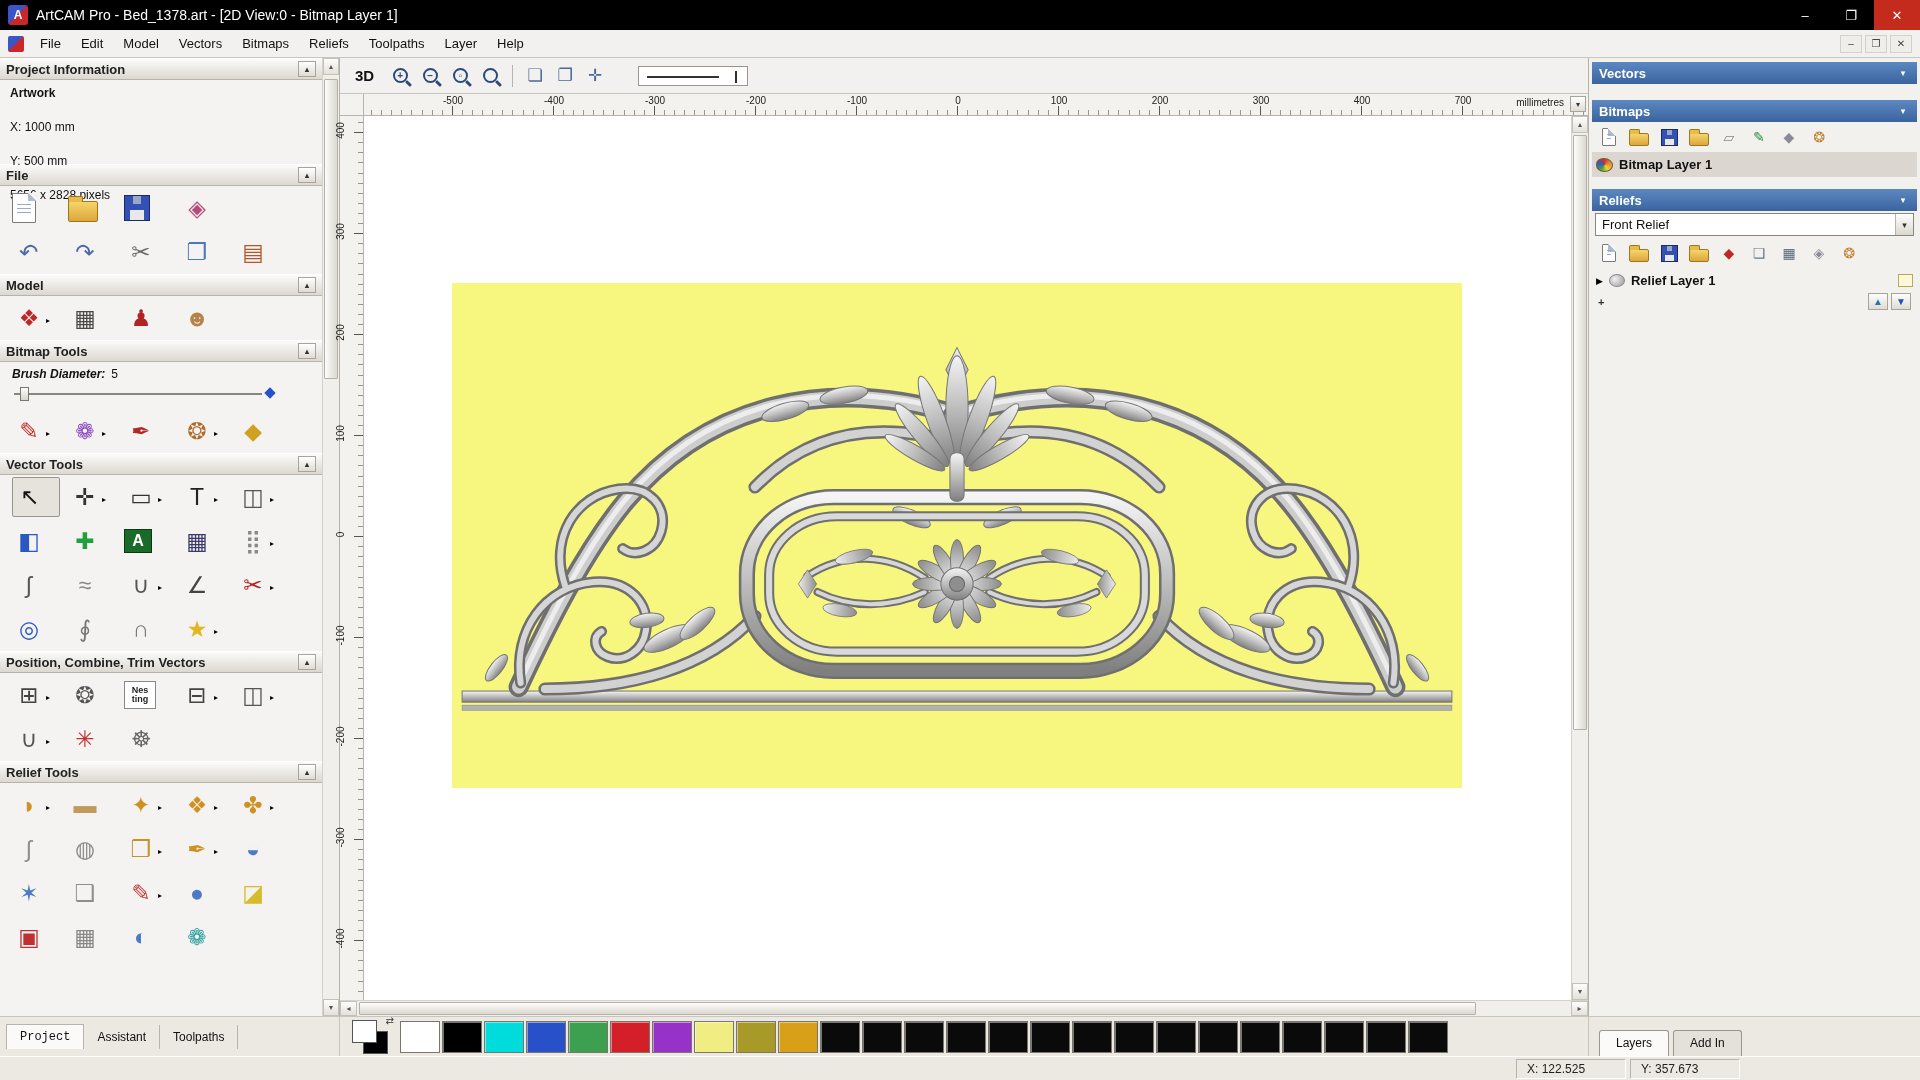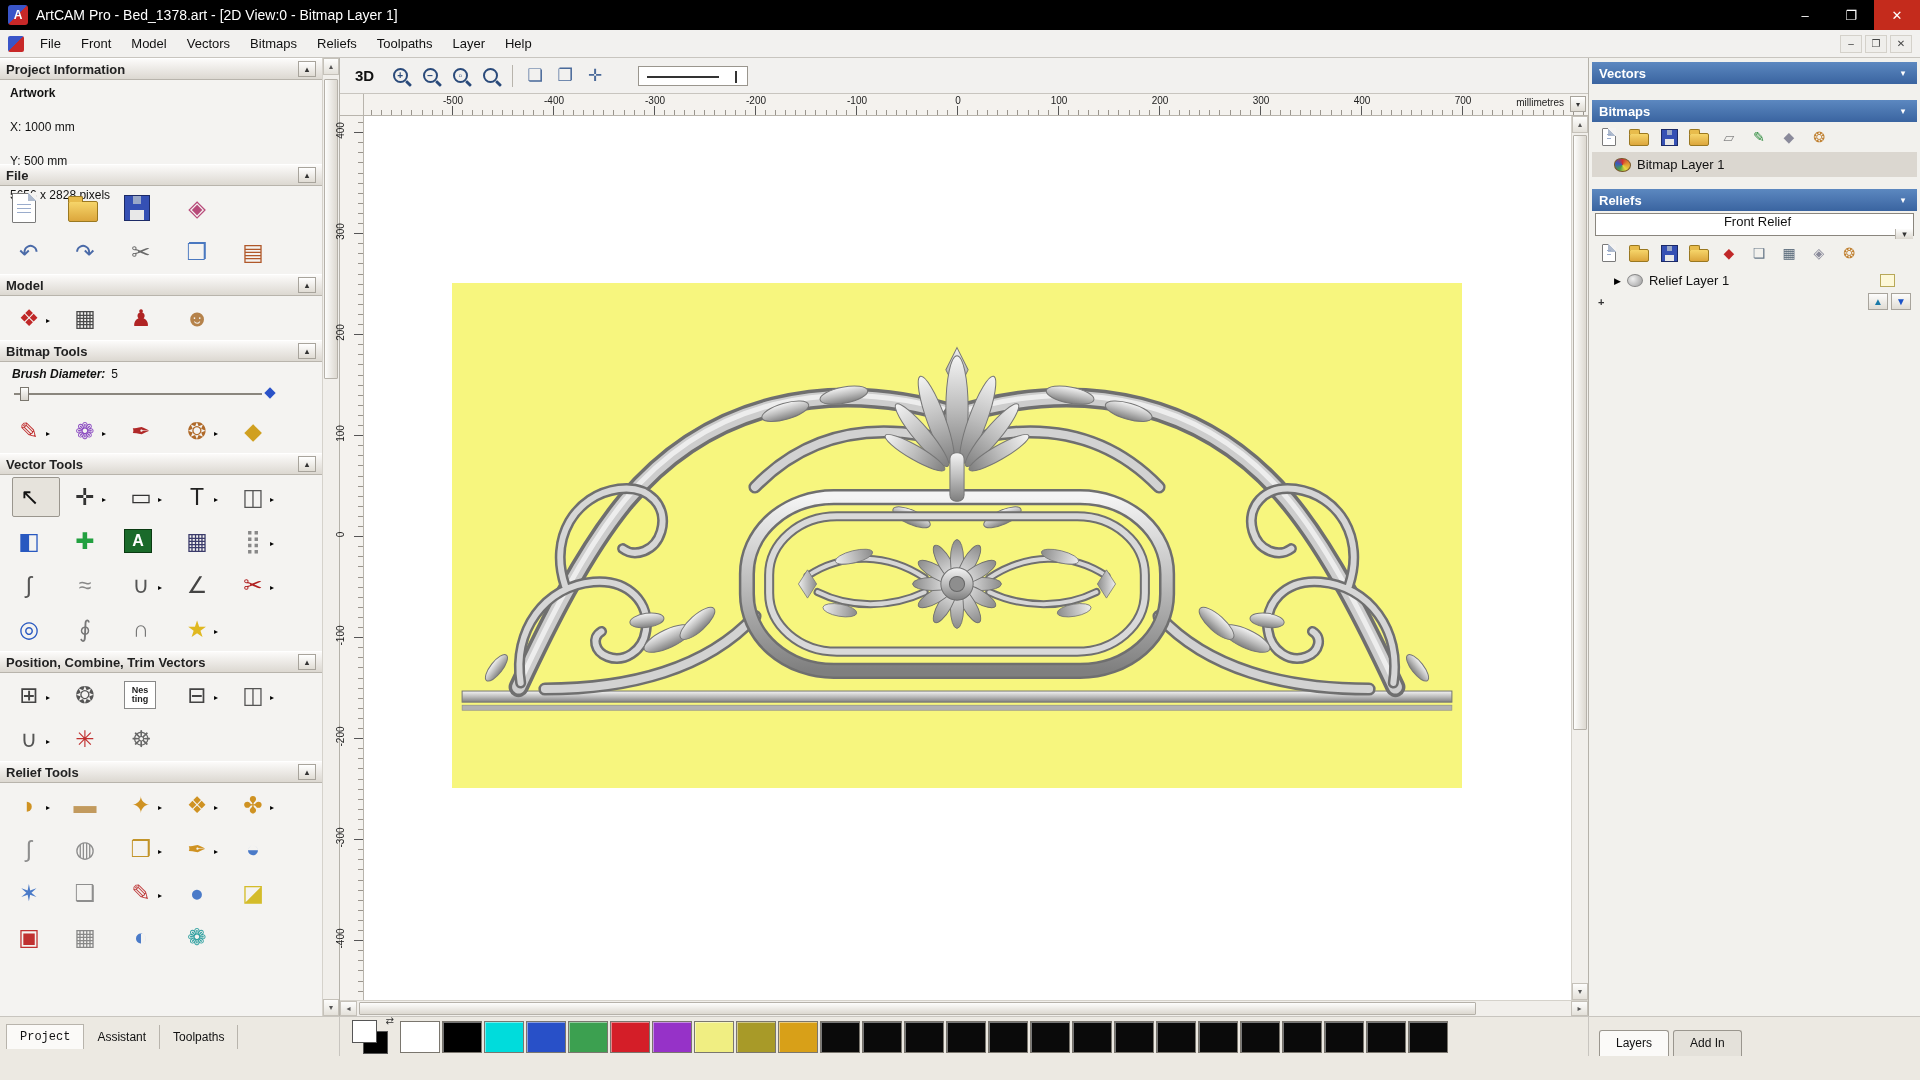--- a/index.html
+++ b/index.html
@@ -129,32 +129,32 @@
   .icons-s { display:flex; align-items:center; gap:4px; padding:4px 4px; height:30px; }
   .icons-s .tool { width:26px; height:24px; justify-content:center; }
   .icons-s .ti { width:20px; height:20px; font-size:14px; }
   .icons-s .ic-page { width:14px !important; height:18px !important; }
   .icons-s .ic-page::after { top:5px; height:8px; }
   .icons-s .ic-folder { width:20px !important; height:13px !important; margin-top:5px; }
   .icons-s .ic-folder::before { width:9px; height:4px; top:-5px; }
   .icons-s .ic-disk { width:17px !important; height:17px !important; }
   .icons-s .ic-disk::before { left:3px; right:3px; height:6px; }
   .icons-s .ic-disk::after { left:5px; right:5px; height:5px; }
-  .layer-row { display:flex; align-items:center; height:25px; padding:0 22px; font-size:13px; color:#111; gap:6px; }
+  .layer-row { display:flex; align-items:center; height:25px; padding:0 4px; font-size:13px; color:#111; gap:6px;font-weight:bold; }
   .layer-row.selected { background:#dbd7d0; }
   .palette-blob { width:17px; height:14px; border-radius:45% 55% 50% 50%; border:1px solid #7a5a2a;
     background:conic-gradient(#d03030,#e09030,#e8d840,#48a048,#3858c0,#d03030); }
   .relief-blob { width:16px; height:13px; border-radius:50%; border:1px solid #888; background:radial-gradient(circle at 35% 35%,#f0f0f0,#9a9a9a); }
   .expander { font-size:9px; color:#000; }
   .vis-toggle { margin-left:auto; width:15px; height:13px; background:#fdf8d8; border:1px solid #b8a858; }
   .plus-updown { display:flex; align-items:center; padding:0 6px; }
   .tiny-plus { font-size:11px; color:#333; font-weight:bold; }
   .updown { margin-left:auto; display:flex; gap:3px; }
   .ud-btn { width:20px; height:17px; border:1px solid #a8a49c; background:linear-gradient(#fdfdfc,#e0dcd4); display:flex; align-items:center; justify-content:center; font-size:10px; }
-  .relief-select { display:flex; align-items:center; height:23px; margin:2px 3px; background:#fff; border:1px solid #8a867e; font-size:13px; padding-left:6px; color:#111;flex-direction:column; }
+  .relief-select { display:flex; align-items:center; height:23px; margin:2px 3px; background:#fff; border:1px solid #8a867e; font-size:13px; padding-left:6px; color:#111; }
   .relief-select .dd { margin-left:auto; width:18px; height:100%; border-left:1px solid #b8b4ac; background:linear-gradient(#fdfdfc,#dcd8d0);
     display:flex; align-items:center; justify-content:center; }
   .relief-select .dd::after { content:"▾"; font-size:9px; color:#333; }
 
   
   .bottombar { height:40px; background:#ece9e2; border-top:1px solid #c8c5bf; display:flex; align-items:stretch; flex:0 0 auto; }
   .bb-left { width:340px; display:flex; align-items:center; padding-left:6px; border-right:1px solid #c8c5bf; }
   .bb-tab { padding:5px 13px; font-size:12px; color:#111; border-right:1px solid #b8b4ac; }
   .bb-tab.first { border-left:1px solid #b8b4ac;font-family:Liberation Mono, monospace; }
   .bb-tab.active { background:#fbfaf8; border-top:1px solid #b8b4ac; }
@@ -185,21 +185,21 @@
     <div class="win-btns">
       <div class="win-btn win-min"></div>
       <div class="win-btn win-max"></div>
       <div class="win-btn close win-close"></div>
     </div>
   </div>
 
   <div class="menubar">
     <div class="menu-logo"></div>
     <span class="menu-item">File</span>
-    <span class="menu-item">Front</span>
+    <span class="menu-item">Edit</span>
     <span class="menu-item">Model</span>
     <span class="menu-item">Vectors</span>
     <span class="menu-item">Bitmaps</span>
     <span class="menu-item">Reliefs</span>
     <span class="menu-item">Toolpaths</span>
     <span class="menu-item">Layer</span>
     <span class="menu-item">Help</span>
     <div class="mdi">
       <div class="mdi-btn mdi-min"></div>
       <div class="mdi-btn mdi-restore"></div>
@@ -870,14 +870,18 @@
           <div class="swatch" style="background: rgb(10, 10, 10);"></div>
           <div class="swatch" style="background: rgb(10, 10, 10);"></div>
         </div>
     </div>
     <div class="bb-right">
       <span class="rp-tab active">Layers</span>
       <span class="rp-tab">Add In</span>
     </div>
   </div>
 
+  <div class="statusbar">
+    <div class="status-cell">X: 122.525</div>
+    <div class="status-cell">Y: 357.673</div>
+  </div>
 
 </div>
 
 </body></html>

